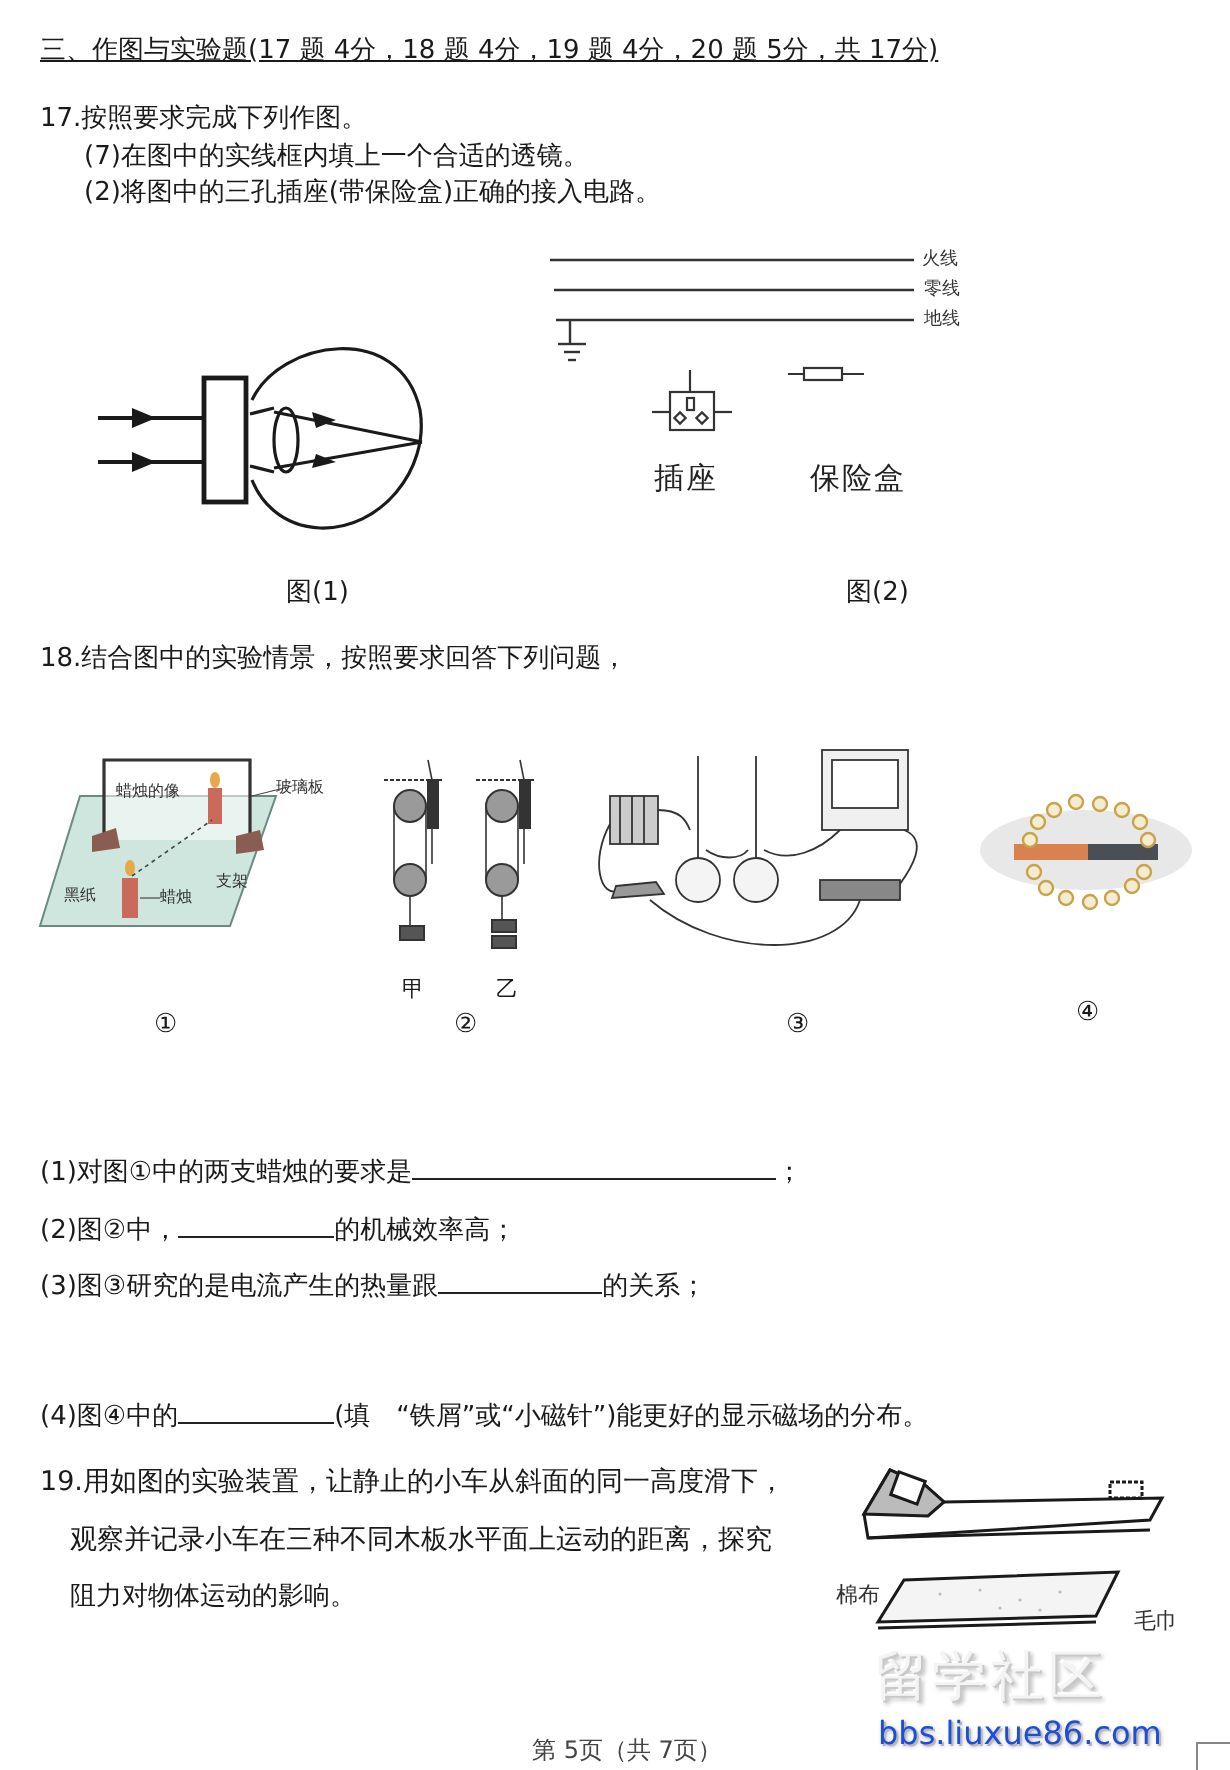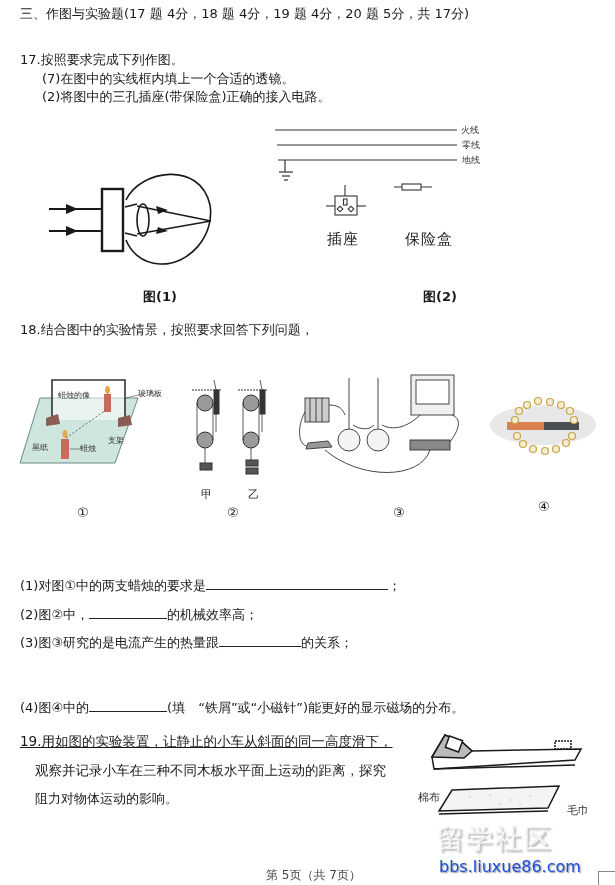--- a/index.html
+++ b/index.html
@@ -1,34 +1,34 @@
 <!DOCTYPE html>
 <html><head>
   <meta charset="utf-8">
   <style>
     * { margin: 0; padding: 0; box-sizing: border-box; }
     html, body { width: 615px; height: 885px; background: #ffffff; overflow: hidden; }
     body { position: relative; font-family: "DejaVu Sans", "Liberation Sans", sans-serif; color: #1a1a1a; }
     .txt { position: absolute; font-size: 13px; line-height: 16px; white-space: nowrap; color: #1a1a1a; }
     .small { font-size: 9px; line-height: 10px; color: #333; }
-    .caption { font-size: 13px; font-weight: bold; }
+    .caption { font-size: 13px; }
     .big { font-size: 15px; letter-spacing: 1px; color: #222; }
     .blank { display: inline-block; border-bottom: 1px solid #222; height: 13px; vertical-align: baseline; }
     svg { position: absolute; overflow: visible; }
     .watermark { position: absolute; left: 437px; top: 818px; width: 180px; height: 62px; }
     .wm-big { position: absolute; left: 0; top: 0; font-size: 27px; line-height: 42px; font-weight: normal; color: #f4f4f4; letter-spacing: 2px;
       text-shadow: 1px 1px 0 #c8c8c8, -1px -1px 0 #ffffff, 2px 2px 2px #b5b5b5; }
     .wm-small { position: absolute; left: 2px; top: 40px; font-size: 16px; line-height: 18px; color: #1d4ed8;
       text-shadow: 1px 1px 0 #b8b8b8, 1px 1px 2px #aaaaaa; }
     .corner { position: absolute; left: 598px; top: 871px; width: 20px; height: 16px; border-left: 1px solid #888; border-top: 1px solid #888; }
   </style>
 </head>
 <body>
 
-<div class="txt" style="left:20px;top:6px;">三、作图与实验题(17 题 4分，18 题 4分，19 题 4分，20 题 5分，共 17分)</div>
+<div class="txt" style="left:20px;top:18px;text-decoration:underline;">三、作图与实验题(17 题 4分，18 题 4分，19 题 4分，20 题 5分，共 17分)</div>
 
 <div class="txt" style="left:20px;top:52px;">17.按照要求完成下列作图。</div>
 <div class="txt" style="left:42px;top:71px;">(7)在图中的实线框内填上一个合适的透镜。</div>
 <div class="txt" style="left:42px;top:89px;">(2)将图中的三孔插座(带保险盒)正确的接入电路。</div>
 
 <svg style="left:0;top:0;" width="615" height="885">
   <g stroke="#1a1a1a" fill="none" stroke-width="2">
 
     <line x1="49" y1="209" x2="104" y2="209"></line>
     <line x1="49" y1="231" x2="104" y2="231"></line>
@@ -198,21 +198,21 @@
 <div class="txt" style="left:20px;top:606px;">
   <span>(2)图②中，</span><span class="blank" style="width:78px;"></span><span>的机械效率高；</span>
 </div>
 <div class="txt" style="left:20px;top:634px;">
   <span>(3)图③研究的是电流产生的热量跟</span><span class="blank" style="width:82px;"></span><span>的关系；</span>
 </div>
 <div class="txt" style="left:20px;top:662px;margin-top:37px;">
   <span>(4)图④中的</span><span class="blank" style="width:78px;"></span><span>(填　“铁屑”或“小磁针”)能更好的显示磁场的分布。</span>
 </div>
 
-<div class="txt" style="left:20px;top:733px;font-size:13.5px;text-decoration:underline;">19.用如图的实验装置，让静止的小车从斜面的同一高度滑下，</div>
+<div class="txt" style="left:20px;top:733px;font-size:13.5px;">19.用如图的实验装置，让静止的小车从斜面的同一高度滑下，</div>
 <div class="txt" style="left:35px;top:762px;font-size:13.5px;">观察并记录小车在三种不同木板水平面上运动的距离，探究</div>
 <div class="txt" style="left:35px;top:791px;font-size:13px;">阻力对物体运动的影响。</div>
 
 <svg style="left:0;top:0;" width="615" height="885">
   <g stroke="#1a1a1a" stroke-width="1.5" fill="none">
     <polygon points="432,757 445,735 463,743 472,751 581,749 575,760 434,769" fill="#fff"></polygon>
     <polygon points="432,757 445,735 463,743 472,751 464,758" fill="#bbb"></polygon>
     <line x1="434" y1="769" x2="575" y2="765"></line>
     <rect x="447" y="738" width="14" height="12" fill="#fff" transform="rotate(20 454 744)"></rect>
     <rect x="555" y="741" width="16" height="8" stroke-dasharray="2,1"></rect>

